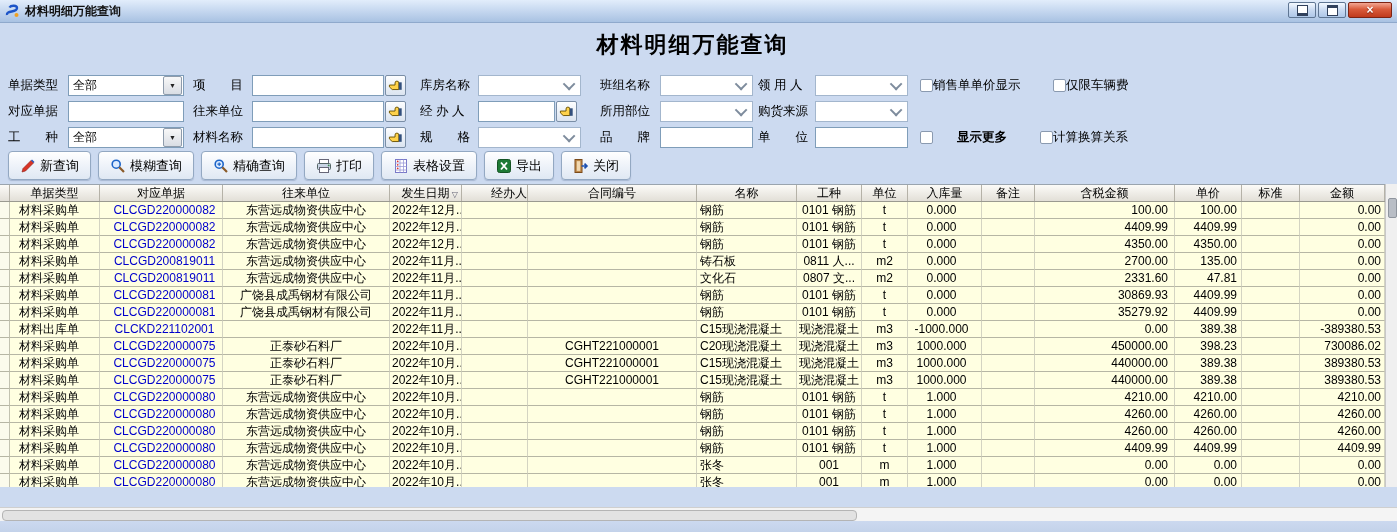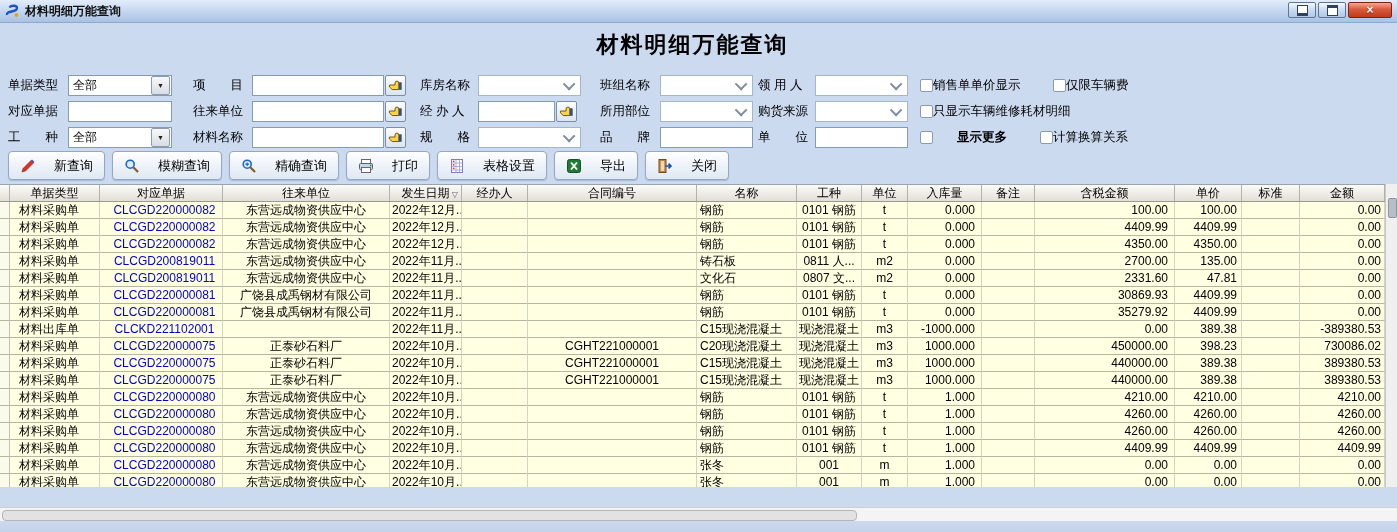--- a/index.html
+++ b/index.html
@@ -31,61 +31,61 @@
   .lx1{left:8px}.lx2{left:193px}.lx3{left:420px}.lx4{left:600px}.lx5{left:758px}
   .fld{position:absolute;height:21px;box-sizing:border-box;background:#fff;border:1px solid #7f9db9;font-size:12px;}
   .combo{display:flex;align-items:center;justify-content:space-between;padding-left:4px;}
   .combo .arrowbox{width:17px;height:17px;margin-right:1px;border:1px solid #8e9bab;border-radius:2px;
      background:linear-gradient(180deg,#f8f8f8,#d9dde4);display:flex;align-items:center;justify-content:center;
      font-size:7px;color:#222;}
   .ddl{border:1px solid #a3b6cd;display:flex;align-items:center;justify-content:flex-end;padding-right:5px;}
   .chev{width:7px;height:7px;border-left:2px solid #7e8c9d;border-bottom:2px solid #7e8c9d;transform:rotate(-45deg) translateY(-2px);}
   .inp{border:1px solid #7f9db9;padding:0 3px;font-size:12px;font-family:inherit;}
   input.inp{outline:none;}
-  .fx1{left:68px;width:104px}
+  .fx1{left:68px;width:116px}
   .fx2{left:252px;width:132px}
   .fx3{left:478px;width:103px}
   .fx3s{left:478px;width:77px}
   .fx4{left:660px;width:93px}
   .fx5{left:815px;width:93px}
   .handbtn{position:absolute;width:21px;height:21px;box-sizing:border-box;border:1px solid #7a8ea6;border-radius:2px;
     background:linear-gradient(180deg,#fdfeff,#dbe4f0);display:flex;align-items:center;justify-content:center;}
   .hb2{left:385px}.hb3{left:556px}
   .cbg{position:absolute;display:flex;align-items:center;height:21px;font-size:12.5px;color:#000;}
   .cbx1{left:920px}.cbx2{left:1053px}.cbx3{left:920px}.cbx4{left:920px}.cbx5{left:1040px}
   .cb{width:13px;height:13px;background:#fff;border:1px solid #8a9ab0;border-radius:2px;box-sizing:border-box;}
   .boldlbl{font-weight:bold;margin-left:24px;}
   
   .toolbar{position:absolute;left:8px;top:151px;display:flex;gap:7px;}
   .tbtn{height:27px;padding:0 11px;border:1px solid #93a8c2;border-radius:4px;
     background:linear-gradient(180deg,#ffffff 0%,#f0f4fa 45%,#dfe8f3 100%);
     box-shadow:0 1px 1px rgba(60,80,120,.25);
-    display:flex;align-items:center;gap:18px;font-size:13px;color:#000;}
+    display:flex;align-items:center;gap:4px;font-size:13px;color:#000;}
   .tbtn svg{flex:0 0 auto;}
   
   .grid{position:absolute;left:0;top:184px;width:1385px;}
   .ghead{display:flex;height:18px;background:linear-gradient(180deg,#fcfbf8,#e2dfd7);
     border-top:1px solid #9aa4ae;border-bottom:1px solid #9a9a90;box-sizing:border-box;}
   .hc{box-sizing:border-box;border-right:1px solid #b5b2a8;font-size:12px;line-height:17px;
       text-align:center;white-space:nowrap;overflow:hidden;position:relative;color:#000;}
   .gbody{height:285px;overflow:hidden;background:#ffffe1;}
   .tr{display:flex;height:17px;}
   .tc{box-sizing:border-box;border-right:1px solid #d4d4c2;border-bottom:1px solid #b6b6a4;
       font-size:12px;line-height:16px;white-space:nowrap;overflow:hidden;background:#ffffe1;color:#000;}
   .sel{width:10px;background:#fbfbec;border-right:1px solid #c2c2b0;}
   .c0{width:90px;text-align:left;padding-left:9px}
   .c1{width:123px;text-align:center}
   .c2{width:167px;text-align:center}
   .c3{width:72px;text-align:left;padding-left:2px}
-  .c4{width:66px;text-align:center}
+  .c4{width:66px;text-align:right}
   .c5{width:169px;text-align:center}
   .c6{width:100px;text-align:left;padding-left:3px}
   .c7{width:65px;text-align:center}
   .c8{width:46px;text-align:center}
-  .c9{width:74px;text-align:right;padding-right:6px}
+  .c9{width:74px;text-align:center;padding-right:6px}
   .c10{width:53px}
   .c11{width:140px;text-align:right;padding-right:6px}
   .c12{width:67px;text-align:right;padding-right:4px}
   .c13{width:58px}
   .c14{width:85px;text-align:right;padding-right:3px}
   .hc.c0,.hc.c3,.hc.c6,.hc.c9,.hc.c11,.hc.c12,.hc.c14{text-align:center;padding:0;}
   .lnk{color:#0000cc;cursor:pointer;margin-left:7px;}
   .sort{position:absolute;right:3px;top:1px;font-size:8px;color:#667;}
   
   .vscroll{position:absolute;right:0;top:184px;width:12px;height:303px;background:#f0f0f0;border-left:1px solid #c8c8c8;box-sizing:border-box;}
@@ -182,24 +182,20 @@
       </svg>
     </div>
     <span class="fl lx4">所用部位</span>
     <div class="fld ddl fx4">
         <span class="chev"></span>
       </div>
     <span class="fl lx5">购货来源</span>
     <div class="fld ddl fx5">
         <span class="chev"></span>
       </div>
-    <div class="cbg cbx3">
-      <span class="cb"></span>
-      <span>只显示车辆维修耗材明细</span>
-    </div>
   </div>
 
   <div class="frow r3">
     <span class="fl lx1">工　　种</span>
     <div class="fld combo fx1">
       <span>全部</span>
       <span class="arrowbox">▼</span>
     </div>
     <span class="fl lx2">材料名称</span>
     <input class="fld inp fx2" value="" style="">

